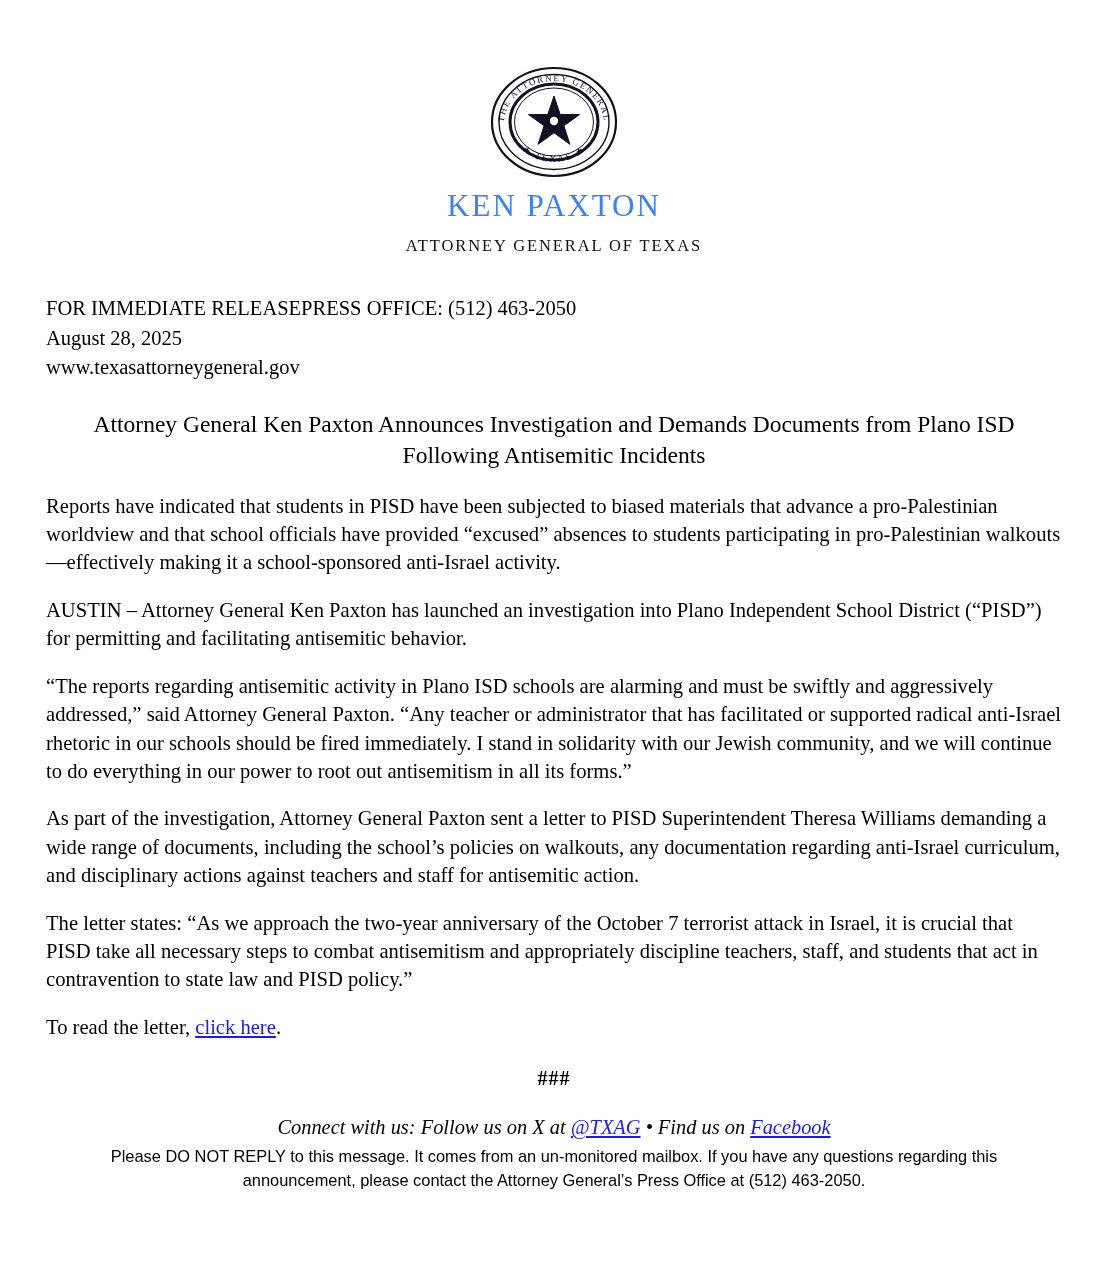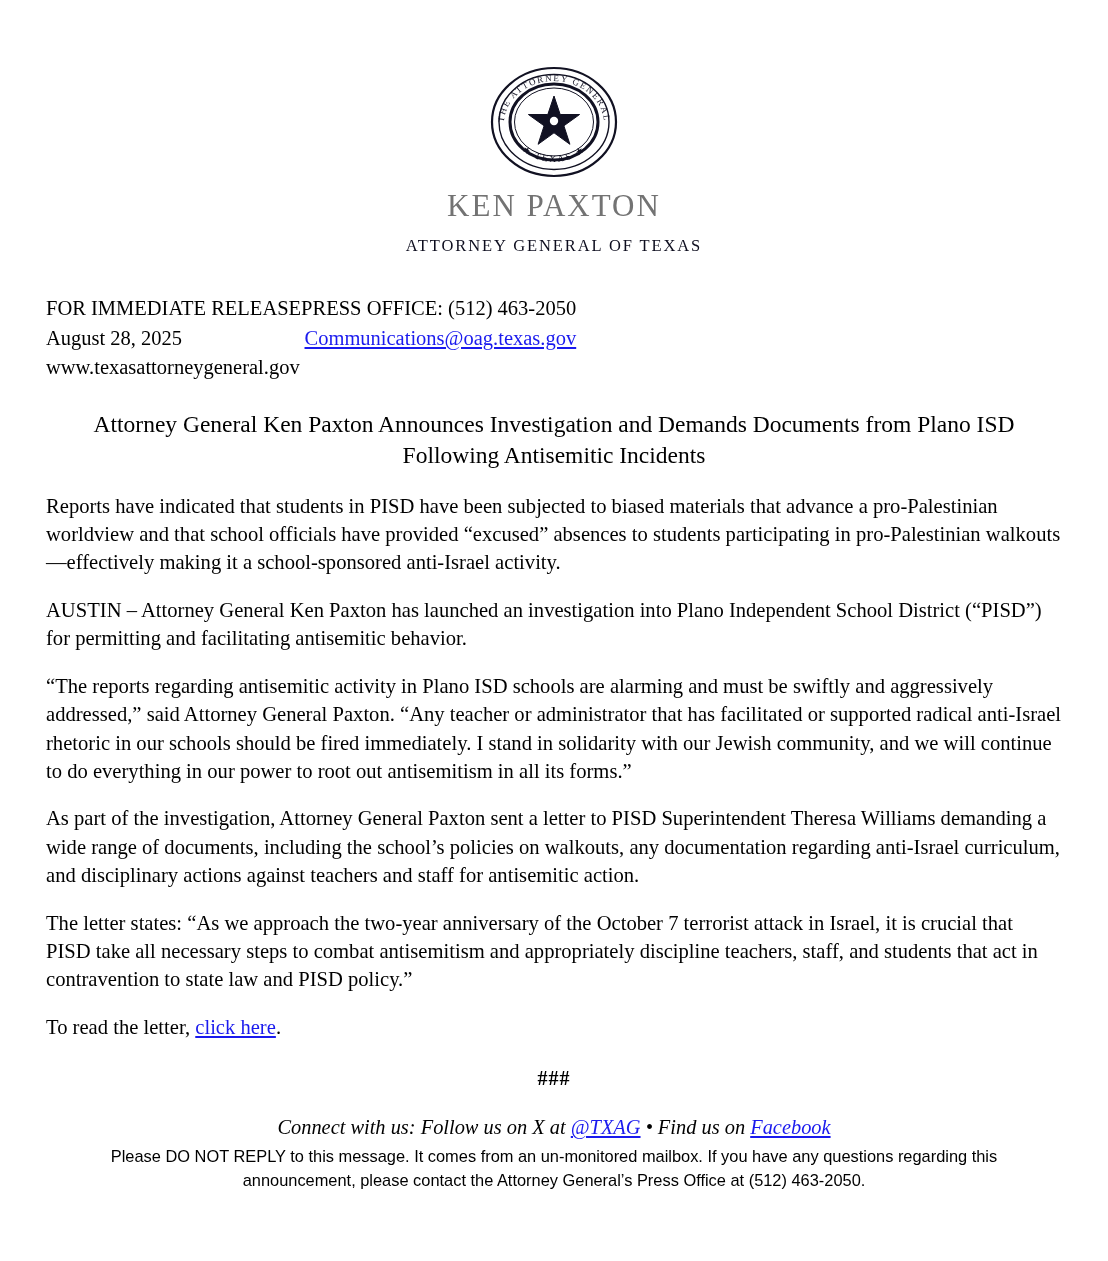--- a/index.html
+++ b/index.html
@@ -33,21 +33,21 @@
     height: 118px;
     margin: 0 auto;
     position: relative;
   }
   .seal svg { display: block; }
   .wordmark {
     font-family: "Liberation Serif", serif;
     font-size: 31px;
     letter-spacing: 2.0px;
     margin-top: 8px;
-    color: #737373;
+    color: #3b82f6;
   }
   .subwordmark {
     font-family: "Liberation Serif", serif;
     font-size: 16.5px;
     letter-spacing: 1.9px;
     margin-top: 12px;
     color: #0d0d1e;
   }
 
   
@@ -144,21 +144,20 @@
   </div>
 
   <div class="inforow">
     <div class="left">
       <div>FOR IMMEDIATE RELEASE</div>
       <div>August 28, 2025</div>
       <div>www.texasattorneygeneral.gov</div>
     </div>
     <div class="right">
       <div>PRESS OFFICE: (512) 463-2050</div>
-      <div><a class="link" href="#">Communications@oag.texas.gov</a></div>
     </div>
   </div>
 
   <h1 class="headline">Attorney General Ken Paxton Announces Investigation and Demands Documents from Plano ISD Following Antisemitic Incidents</h1>
 
   <div class="body-copy">
     <p>Reports have indicated that students in PISD have been subjected to biased materials that advance a pro-Palestinian worldview and that school officials have provided “excused” absences to students participating in pro-Palestinian walkouts—effectively making it a school-sponsored anti-Israel activity.</p>
     <p>AUSTIN – Attorney General Ken Paxton has launched an investigation into Plano Independent School District (“PISD”) for permitting and facilitating antisemitic behavior.</p>
     <p>“The reports regarding antisemitic activity in Plano ISD schools are alarming and must be swiftly and aggressively addressed,” said Attorney General Paxton. “Any teacher or administrator that has facilitated or supported radical anti-Israel rhetoric in our schools should be fired immediately. I stand in solidarity with our Jewish community, and we will continue to do everything in our power to root out antisemitism in all its forms.”</p>
     <p>As part of the investigation, Attorney General Paxton sent a letter to PISD Superintendent Theresa Williams demanding a wide range of documents, including the school’s policies on walkouts, any documentation regarding anti-Israel curriculum, and disciplinary actions against teachers and staff for antisemitic action.</p>

